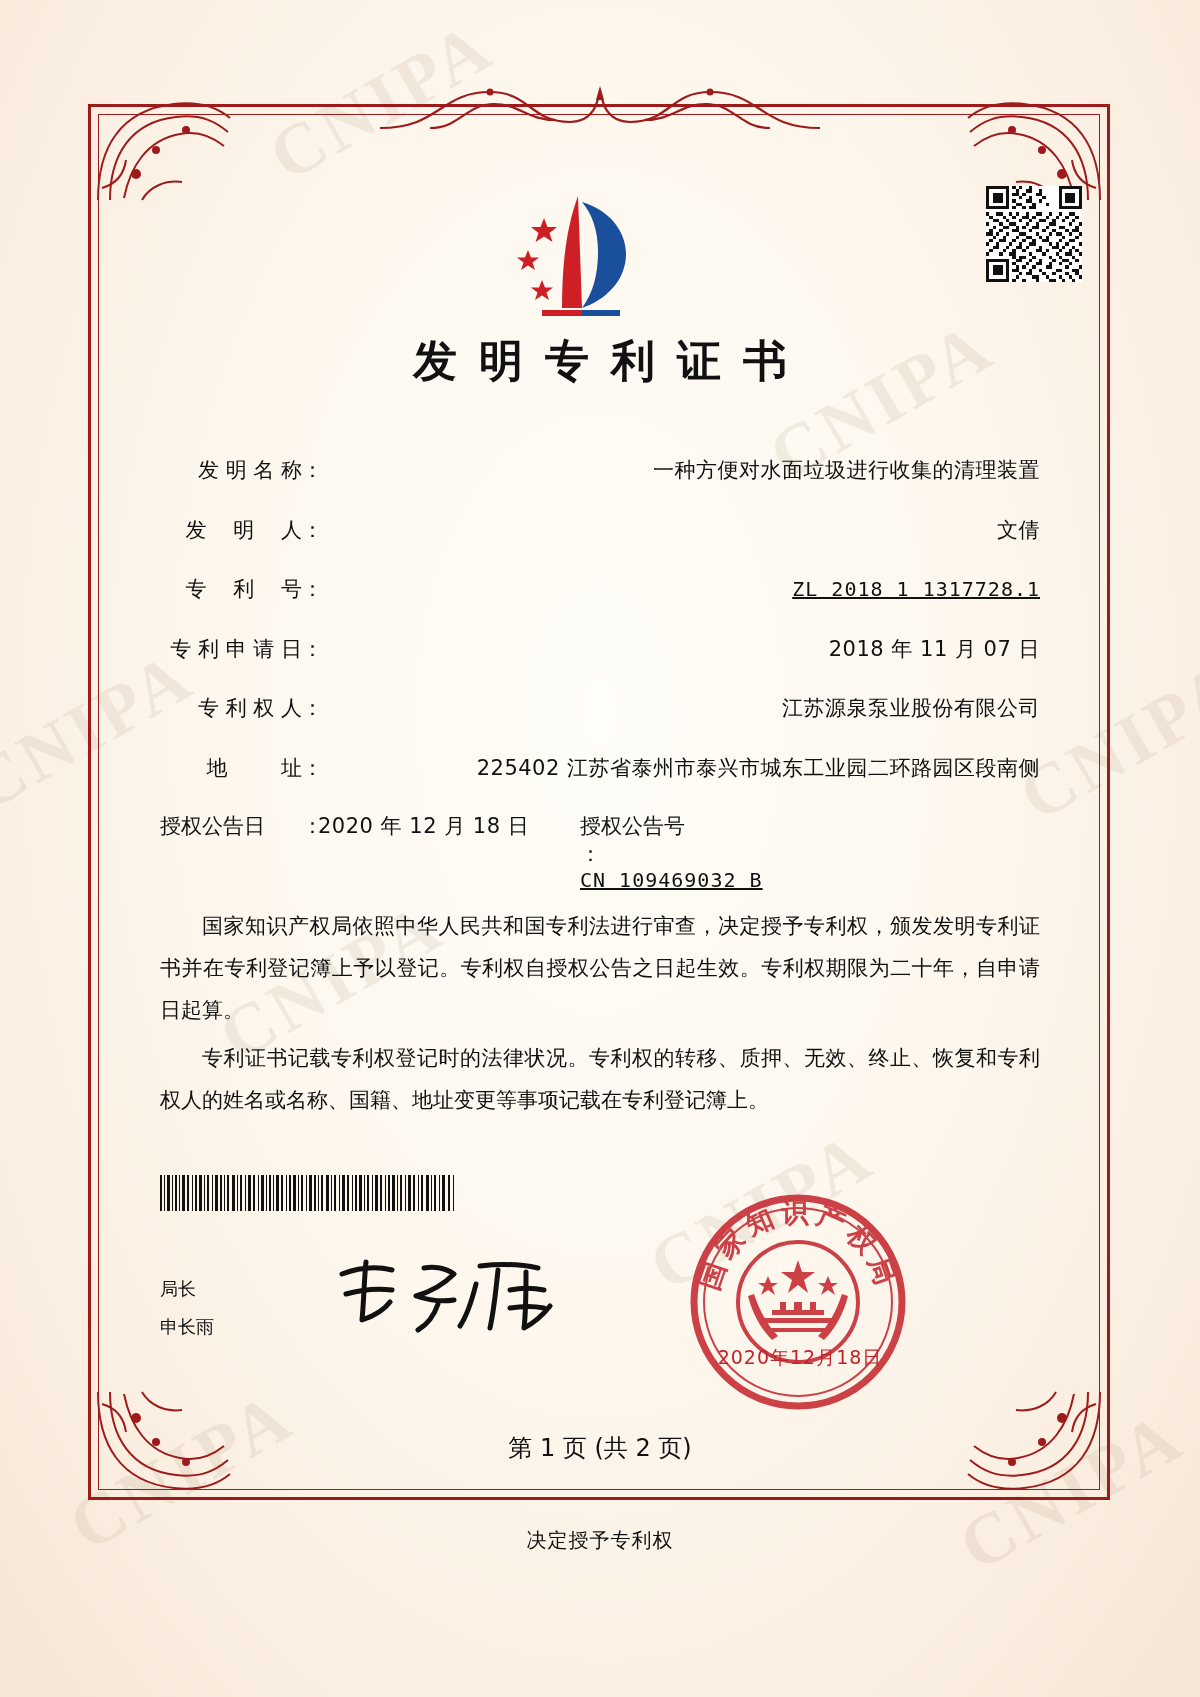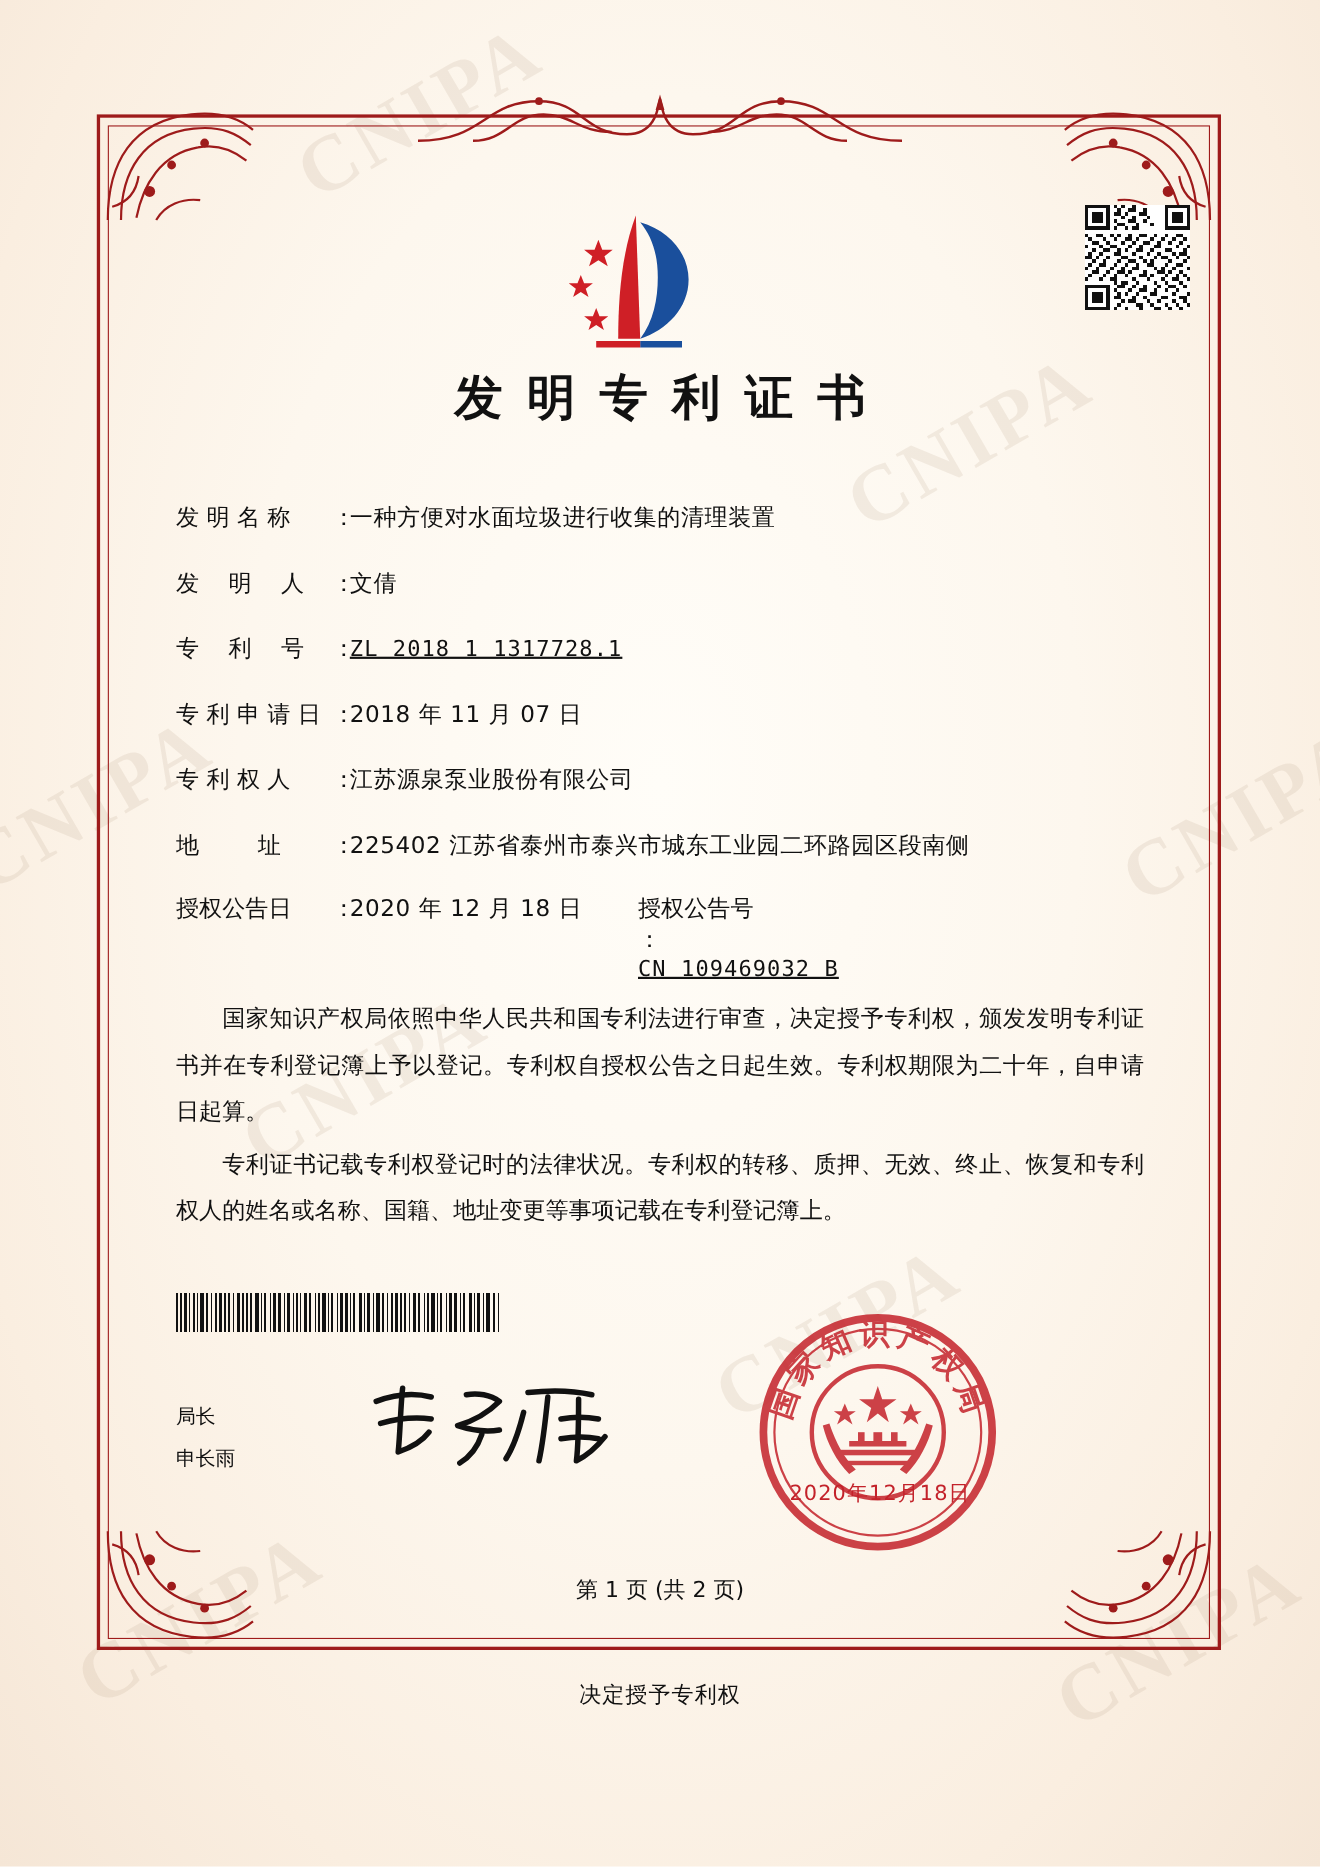--- a/index.html
+++ b/index.html
@@ -108,20 +108,21 @@
     left: 160px; top: 455px;
     width: 880px;
   }
   .field-row {
     display: flex;
     align-items: flex-start;
     margin-bottom: 28px;
     font-size: 21px;
     color: #111;
     line-height: 1.5;
+    text-align: right;
   }
   .f-label {
     width: 142px;
     flex: none;
     letter-spacing: 0px;
     white-space: pre;
   }
   .f-colon { flex: none; width: 16px; }
   .f-value {
     flex: 1;
@@ -192,21 +193,21 @@
     font-size: 19px;
     color: #c3222a;
     letter-spacing: 1px;
     font-family: "DejaVu Sans", sans-serif;
   }
 
   .page-no {
     position: absolute;
     left: 0; right: 0; top: 1432px;
     text-align: center;
-    font-size: 20px;
+    font-size: 24px;
     color: #111;
   }
   .footer-note {
     position: absolute;
     left: 0; right: 0; top: 1527px;
     text-align: center;
     font-size: 20px;
     color: #111;
     letter-spacing: 1px;
   }

